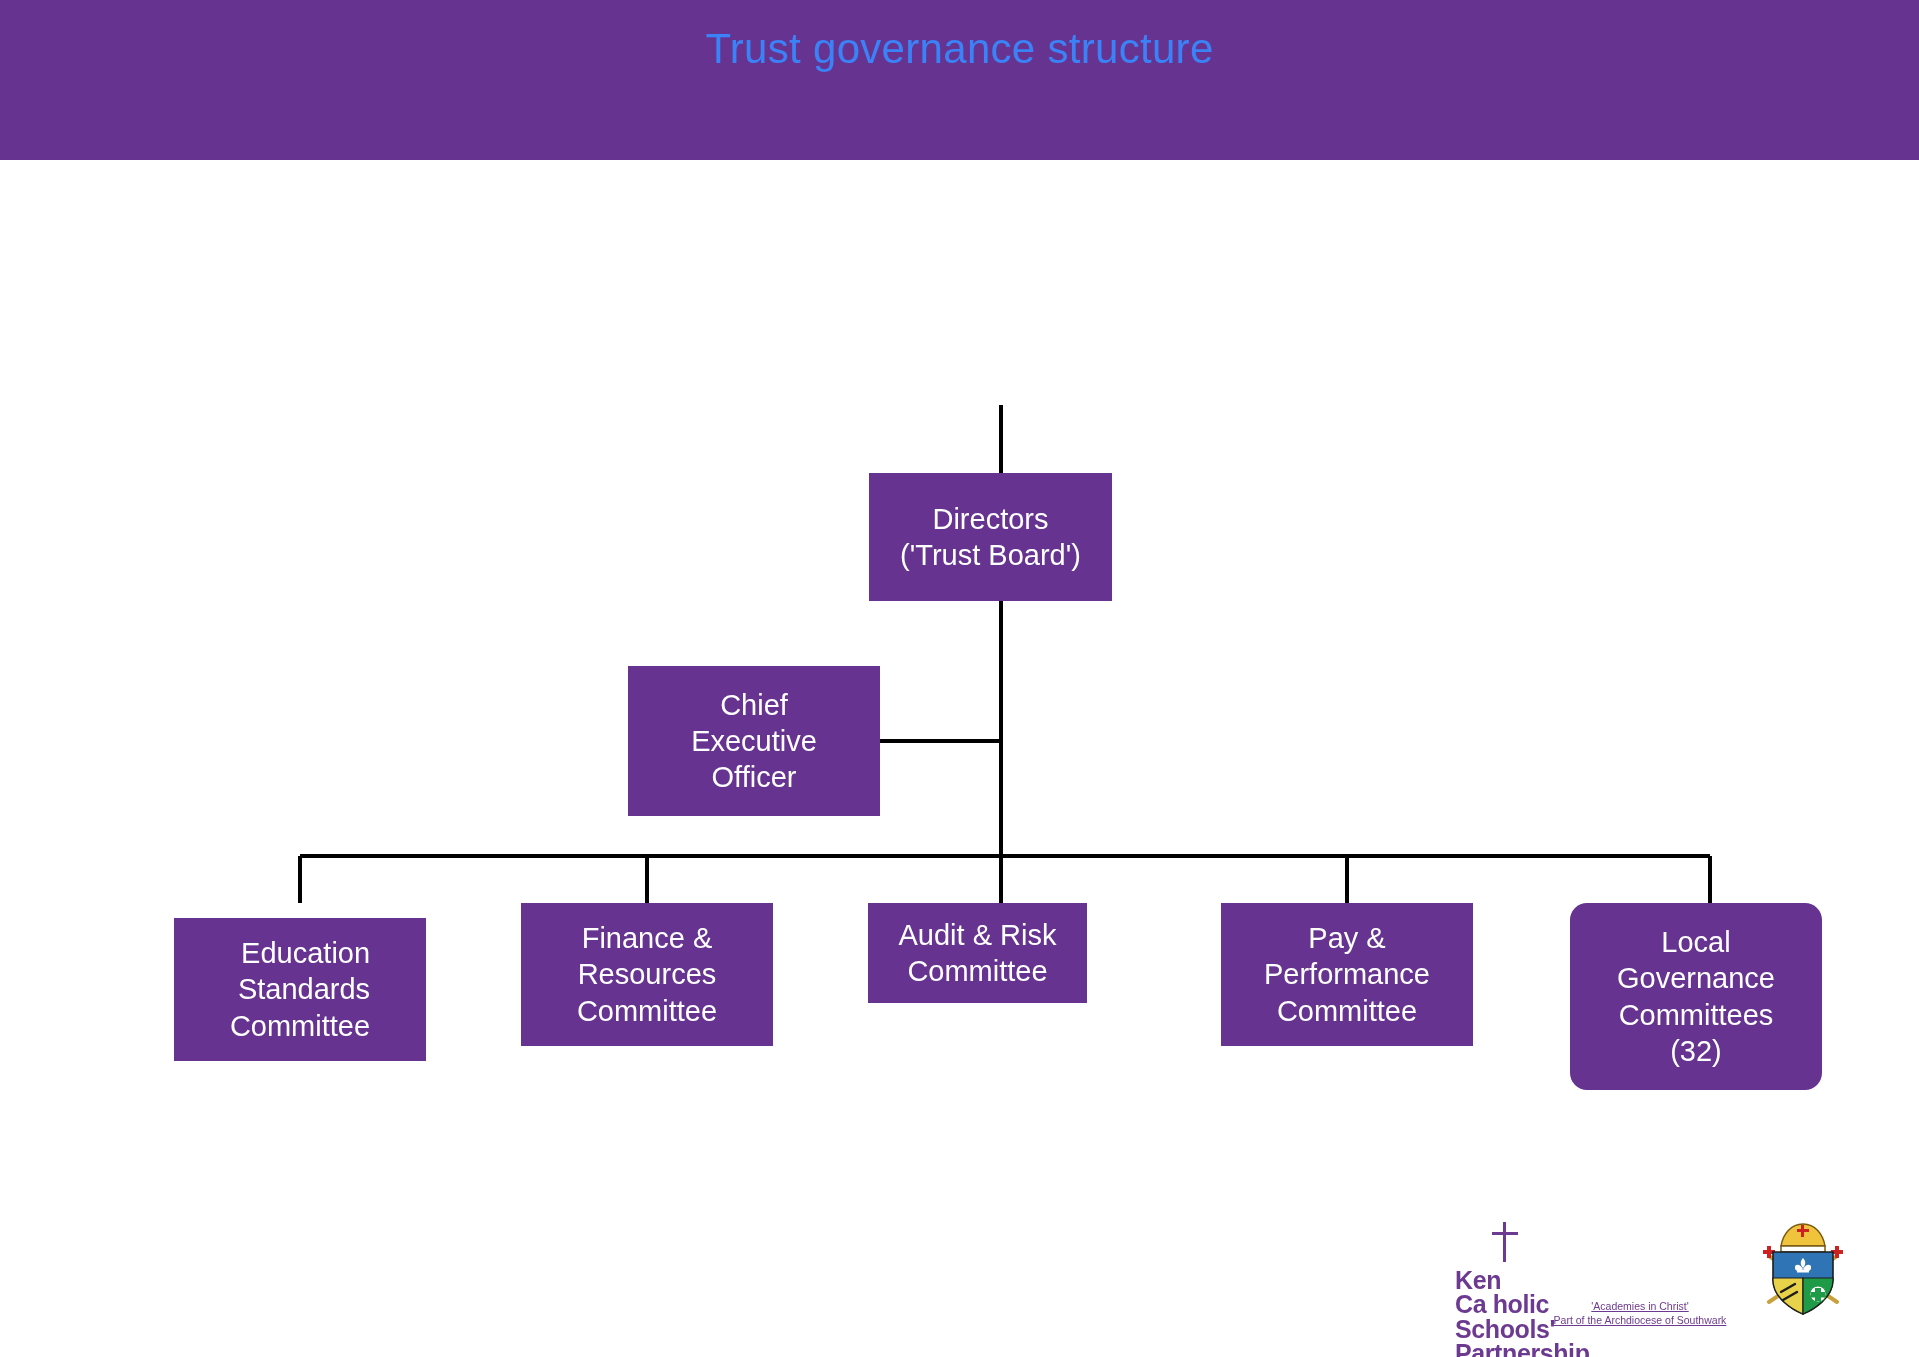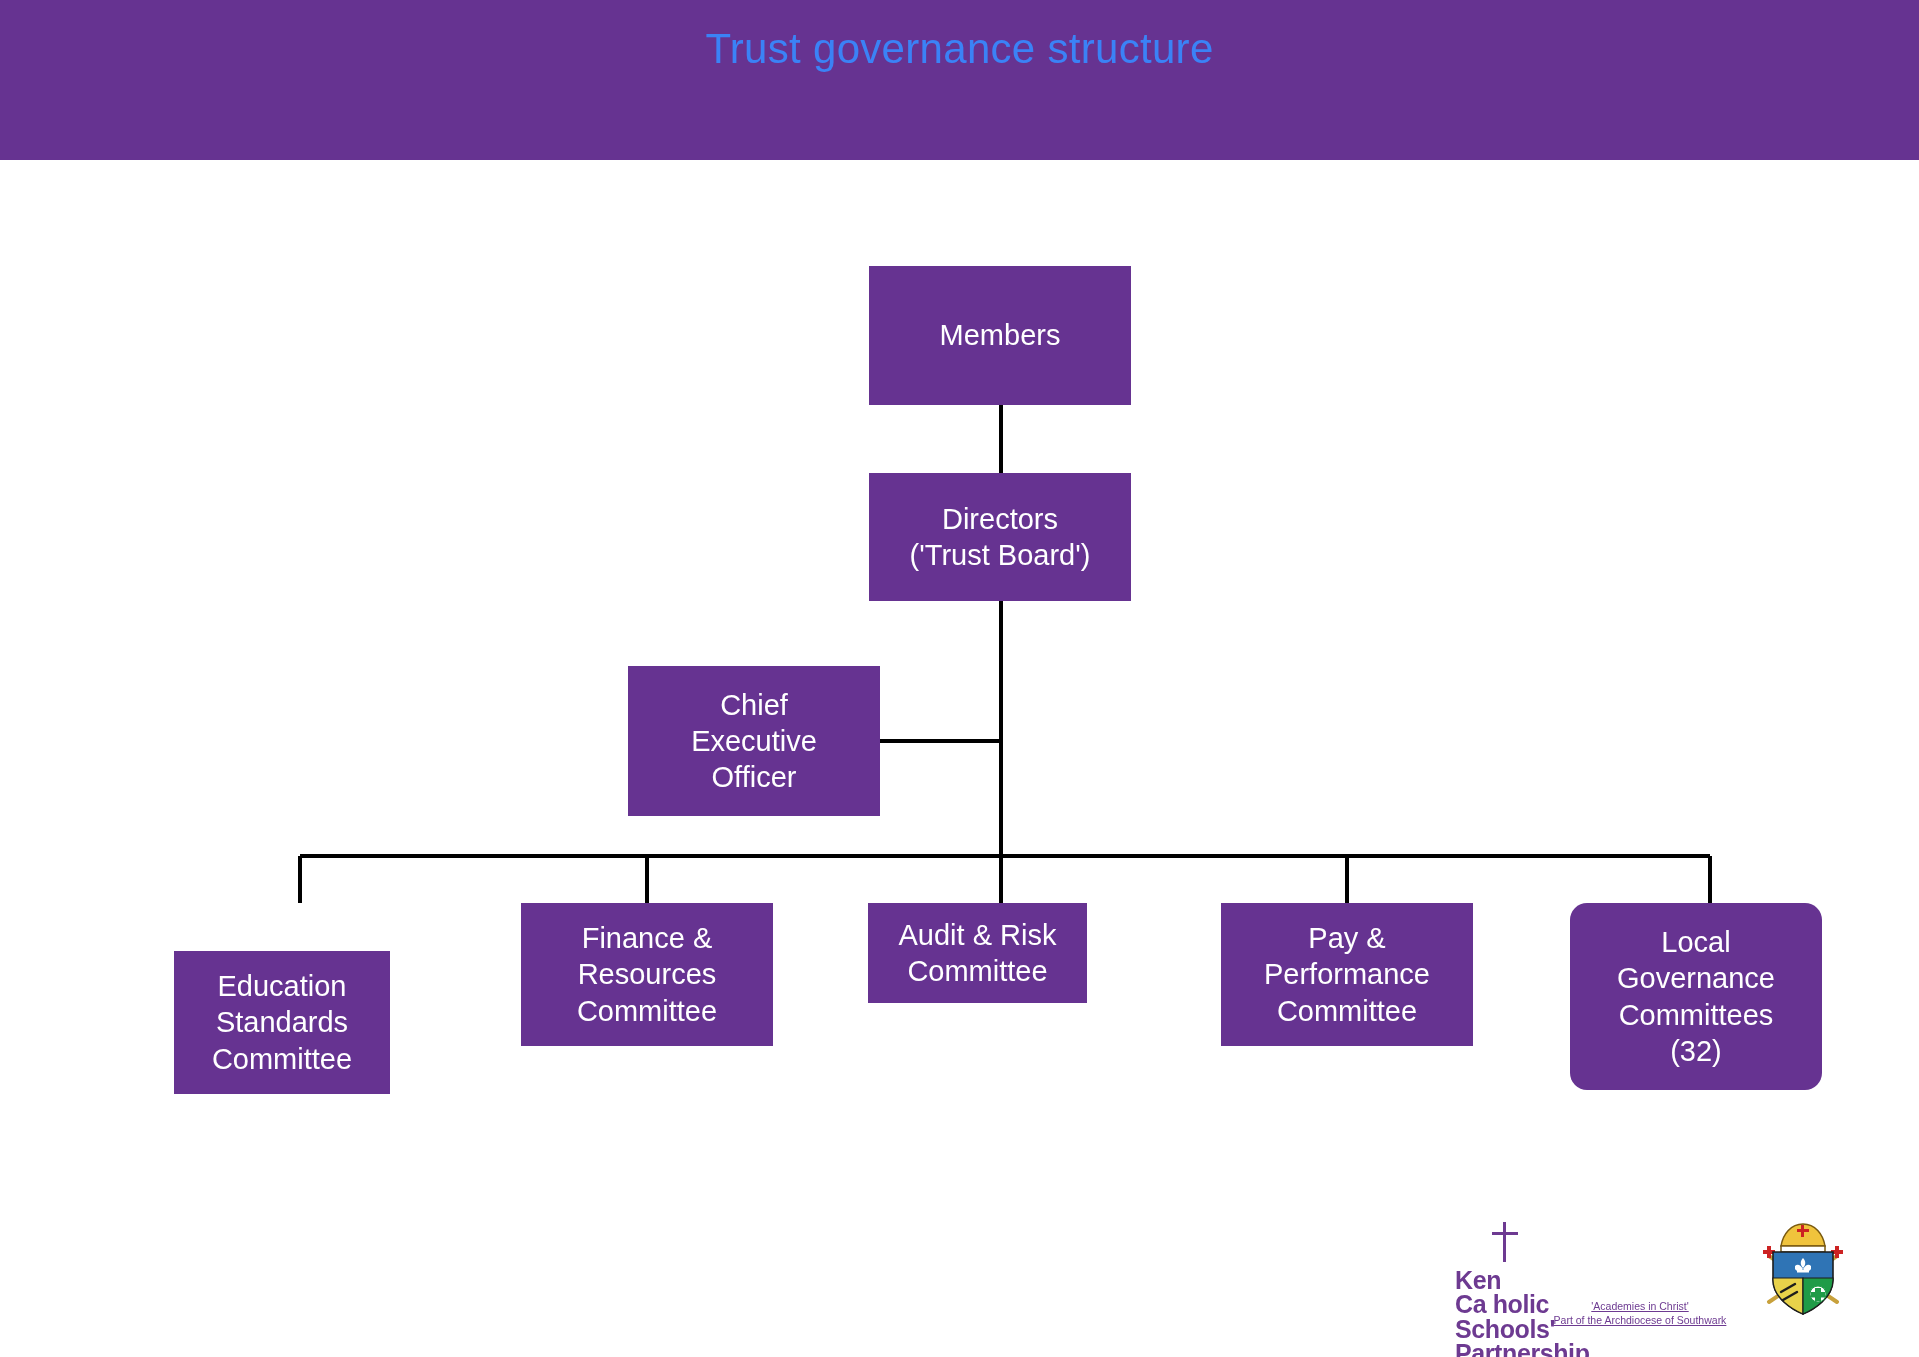--- a/index.html
+++ b/index.html
@@ -164,30 +164,29 @@
         <line x1="300" y1="856" x2="1710" y2="856"></line>
 
         <line x1="300" y1="856" x2="300" y2="903"></line>
         <line x1="647" y1="856" x2="647" y2="903"></line>
         <line x1="1001" y1="856" x2="1001" y2="903"></line>
         <line x1="1347" y1="856" x2="1347" y2="903"></line>
         <line x1="1710" y1="856" x2="1710" y2="903"></line>
       </g>
     </svg>
 
-    <div class="node" style="left:869px; top:266px; width:262px; height:139px;">Members</div>
-
-    <div class="node" style="left:869px; top:473px; width:262px; height:128px;">Directors
+
+    <div class="node" style="left:869px; top:473px; width:243px; height:128px;">Directors
 ('Trust Board')</div>
 
     <div class="node" style="left:628px; top:666px; width:252px; height:150px;">Chief
 Executive
 Officer</div>
 
-    <div class="node" style="left:174px; top:951px; width:216px; height:143px;">Education
+    <div class="node" style="left:174px; top:918px; width:252px; height:143px;text-align:right;">Education
 Standards
 Committee</div>
 
     <div class="node" style="left:521px; top:903px; width:252px; height:143px;">Finance &amp;
 Resources
 Committee</div>
 
     <div class="node" style="left:868px; top:903px; width:219px; height:100px;">Audit &amp; Risk
 Committee</div>
 

